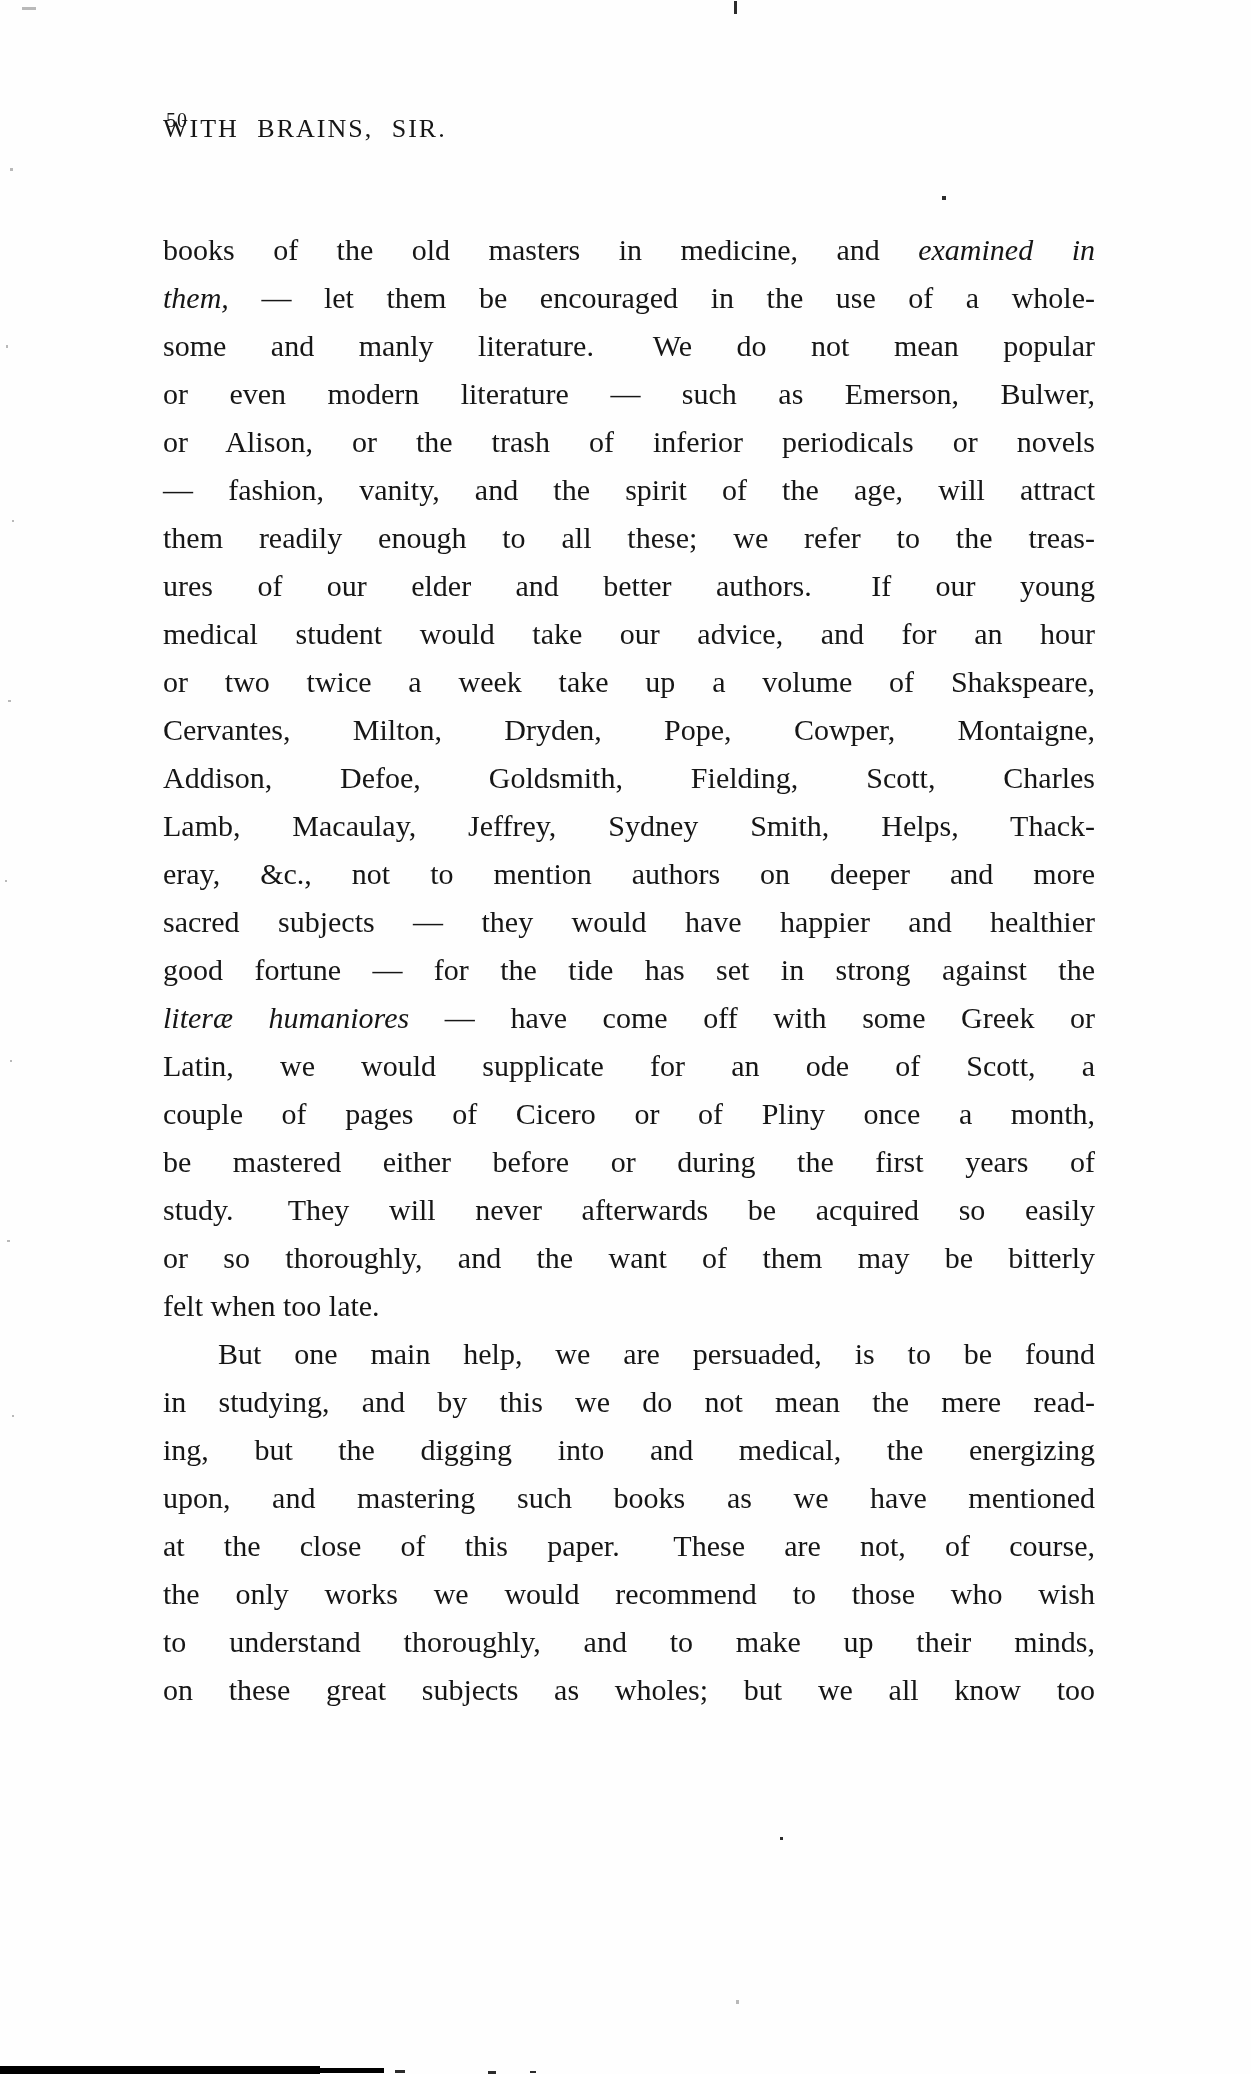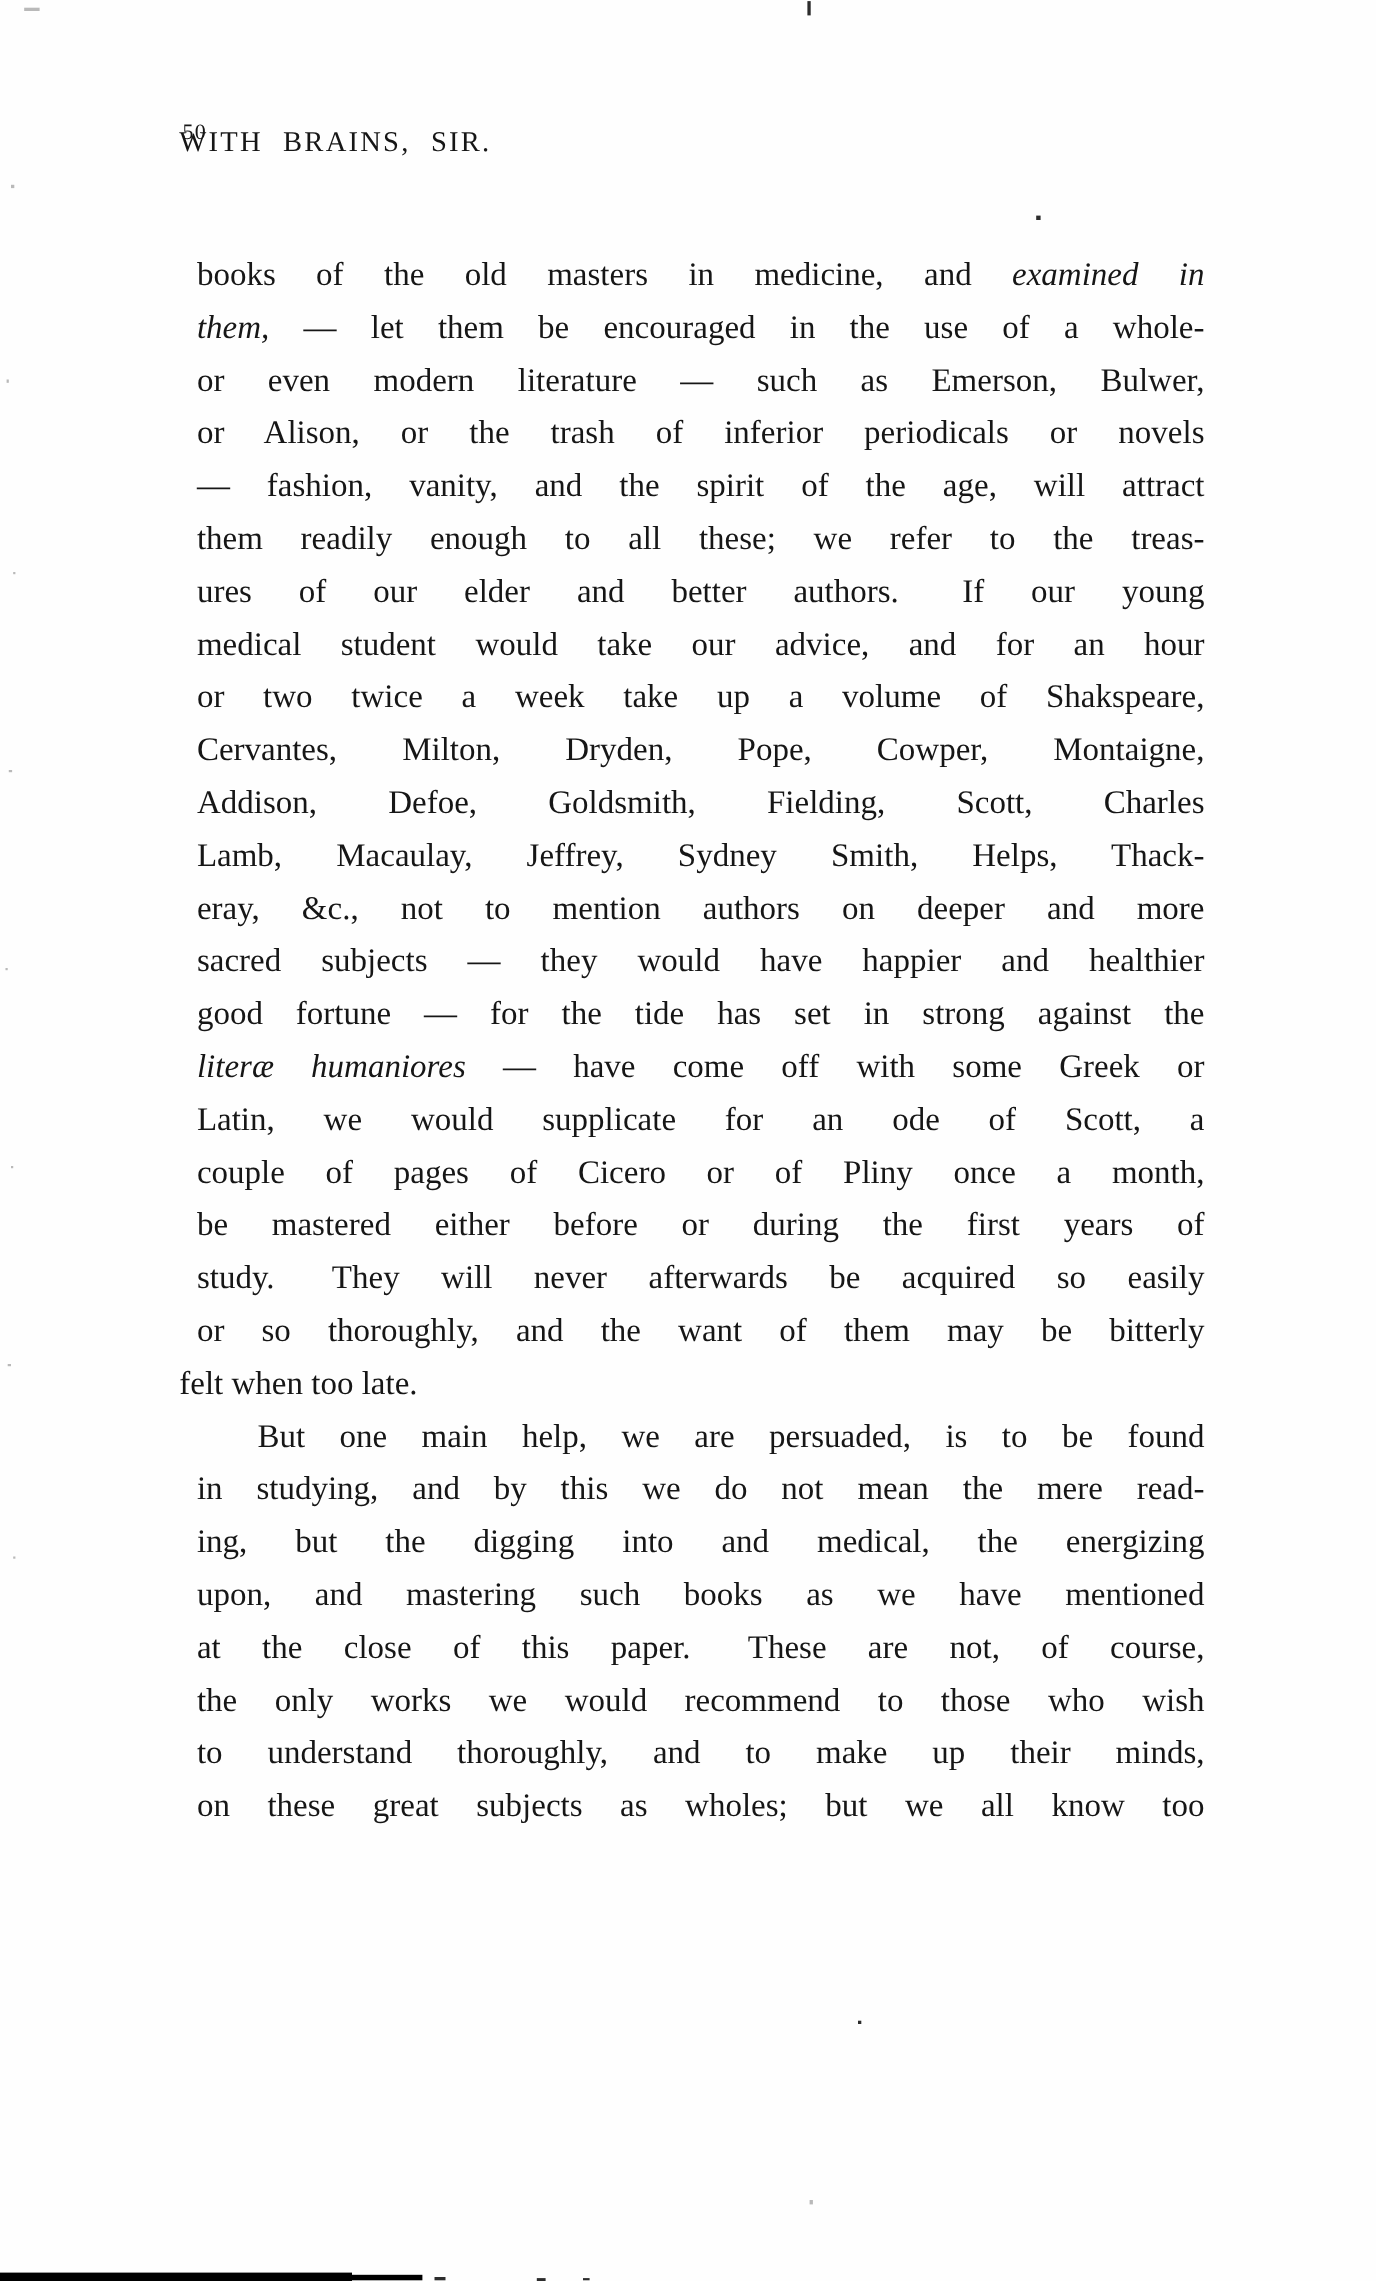--- a/index.html
+++ b/index.html
@@ -28,21 +28,20 @@
     position:absolute;left:163px;top:226px;width:932px;
     font-size:30px;
     line-height:48px;
   }
   .line{
     text-align:justify;
     white-space:pre-wrap;
   }
   .line.just{
     text-align-last:justify;
-    margin-left:16px;
   }
   .line.indent{
     text-indent:55px;
   }
   .it{font-style:italic;}
   .speck{position:absolute;background:#8a8a8a;opacity:.6;}
   .mark{position:absolute;background:#2c2c2c;}
   .bottom-bar{position:absolute;background:#000;}
 </style>
 </head>
@@ -51,20 +50,21 @@
 <div class="page">
 
   <div class="page-number">50</div>
 
   <div class="running-title">WITH BRAINS, SIR.</div>
 
   <div class="page-text">
       <div>
         <div class="line just"><span>books of the old masters in medicine, and </span><span class="it">examined in</span></div>
         <div class="line just"><span class="it">them,</span><span> — let them be encouraged in the use of a whole-</span></div>
+        <div class="line just"><span>some and manly literature.  We do not mean popular</span></div>
         <div class="line just"><span>or even modern literature — such as Emerson, Bulwer,</span></div>
         <div class="line just"><span>or Alison, or the trash of inferior periodicals or novels</span></div>
         <div class="line just"><span>— fashion, vanity, and the spirit of the age, will attract</span></div>
         <div class="line just"><span>them readily enough to all these; we refer to the treas-</span></div>
         <div class="line just"><span>ures of our elder and better authors.  If our young</span></div>
         <div class="line just"><span>medical student would take our advice, and for an hour</span></div>
         <div class="line just"><span>or two twice a week take up a volume of Shakspeare,</span></div>
         <div class="line just"><span>Cervantes, Milton, Dryden, Pope, Cowper, Montaigne,</span></div>
         <div class="line just"><span>Addison, Defoe, Goldsmith, Fielding, Scott, Charles</span></div>
         <div class="line just"><span>Lamb, Macaulay, Jeffrey, Sydney Smith, Helps, Thack-</span></div>

